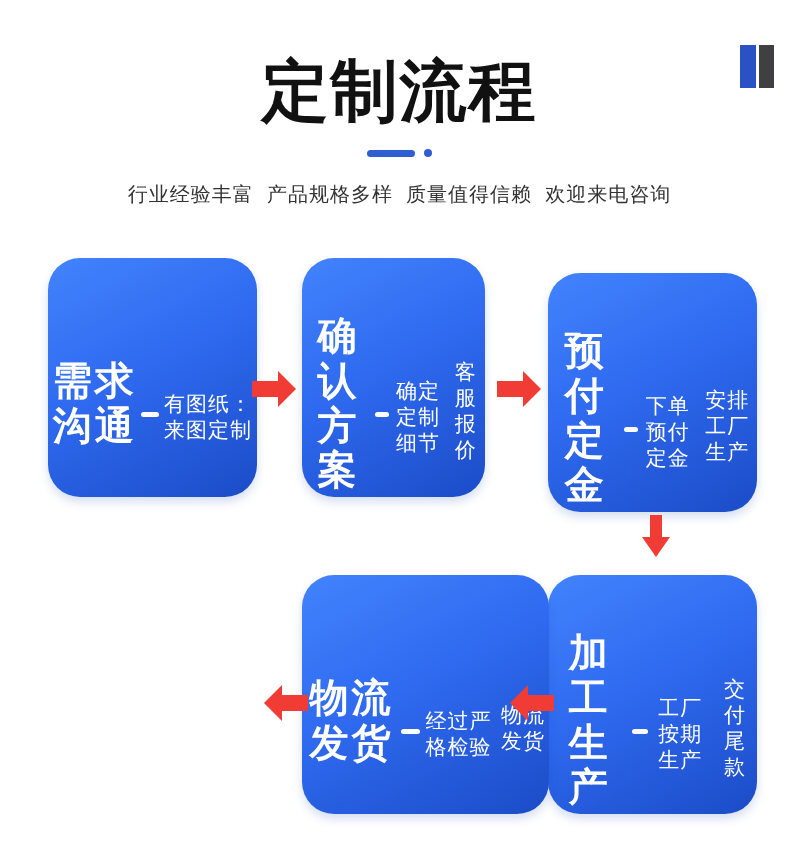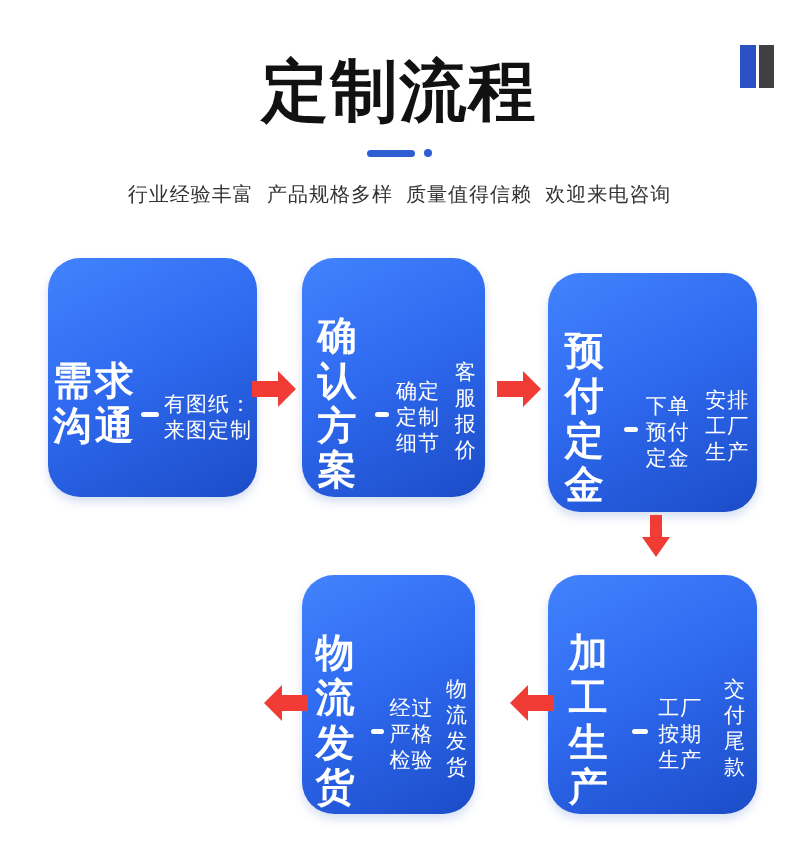--- a/index.html
+++ b/index.html
@@ -82,21 +82,21 @@
     font-weight:500;
     letter-spacing:1px;
     margin-top:27px;
   }
   .box-line + .box-line{margin-top:15px;}
 
   .pos-r1c1{left:48px;top:258px;}
   .pos-r1c2{left:302px;top:258px;width:183px;}
   .pos-r1c3{left:548px;top:273px;}
   .pos-r2c3{left:548px;top:575px;}
-  .pos-r2c2{left:302px;top:575px;width:173px;}
+  .pos-r2c2{left:302px;top:575px;width:247px;}
   .pos-r2c1{left:48px;top:575px;}
 
   
   .arrow{
     position:absolute;
     color:var(--arrow-red,#f03c35);
     line-height:0;
   }
   .arrow svg{display:block;}
   .arrow-r1{left:252px;top:371px;}

